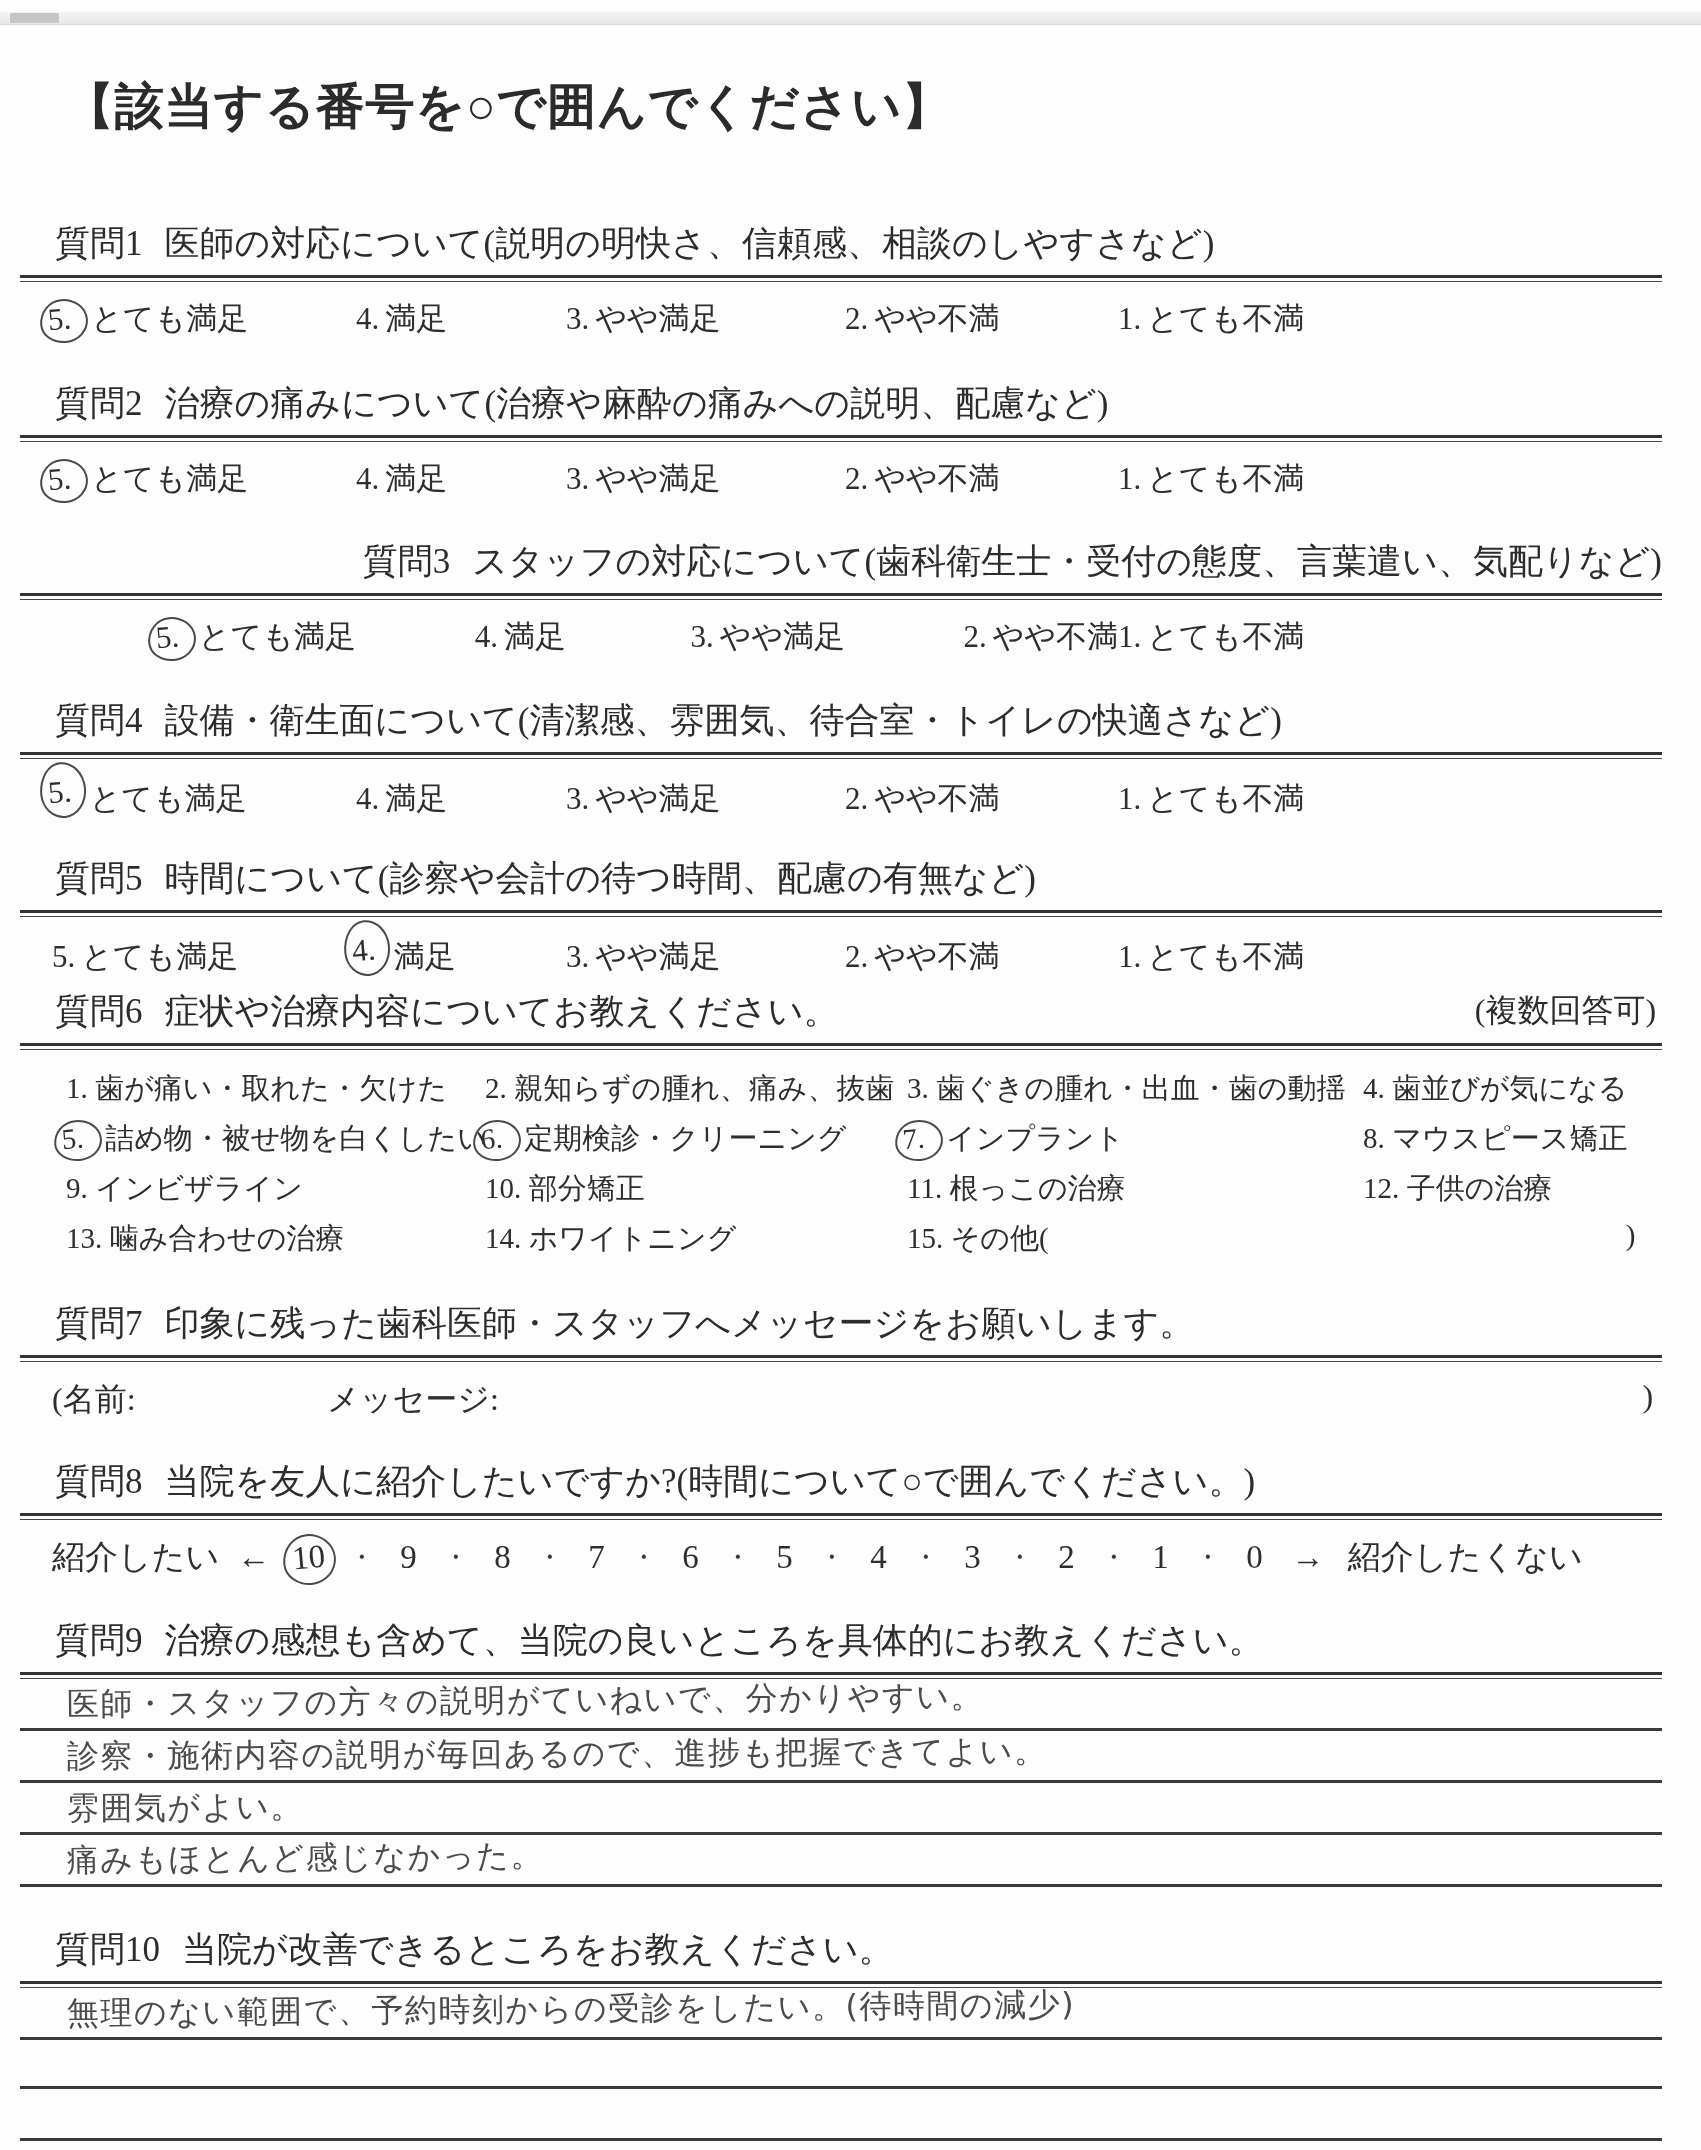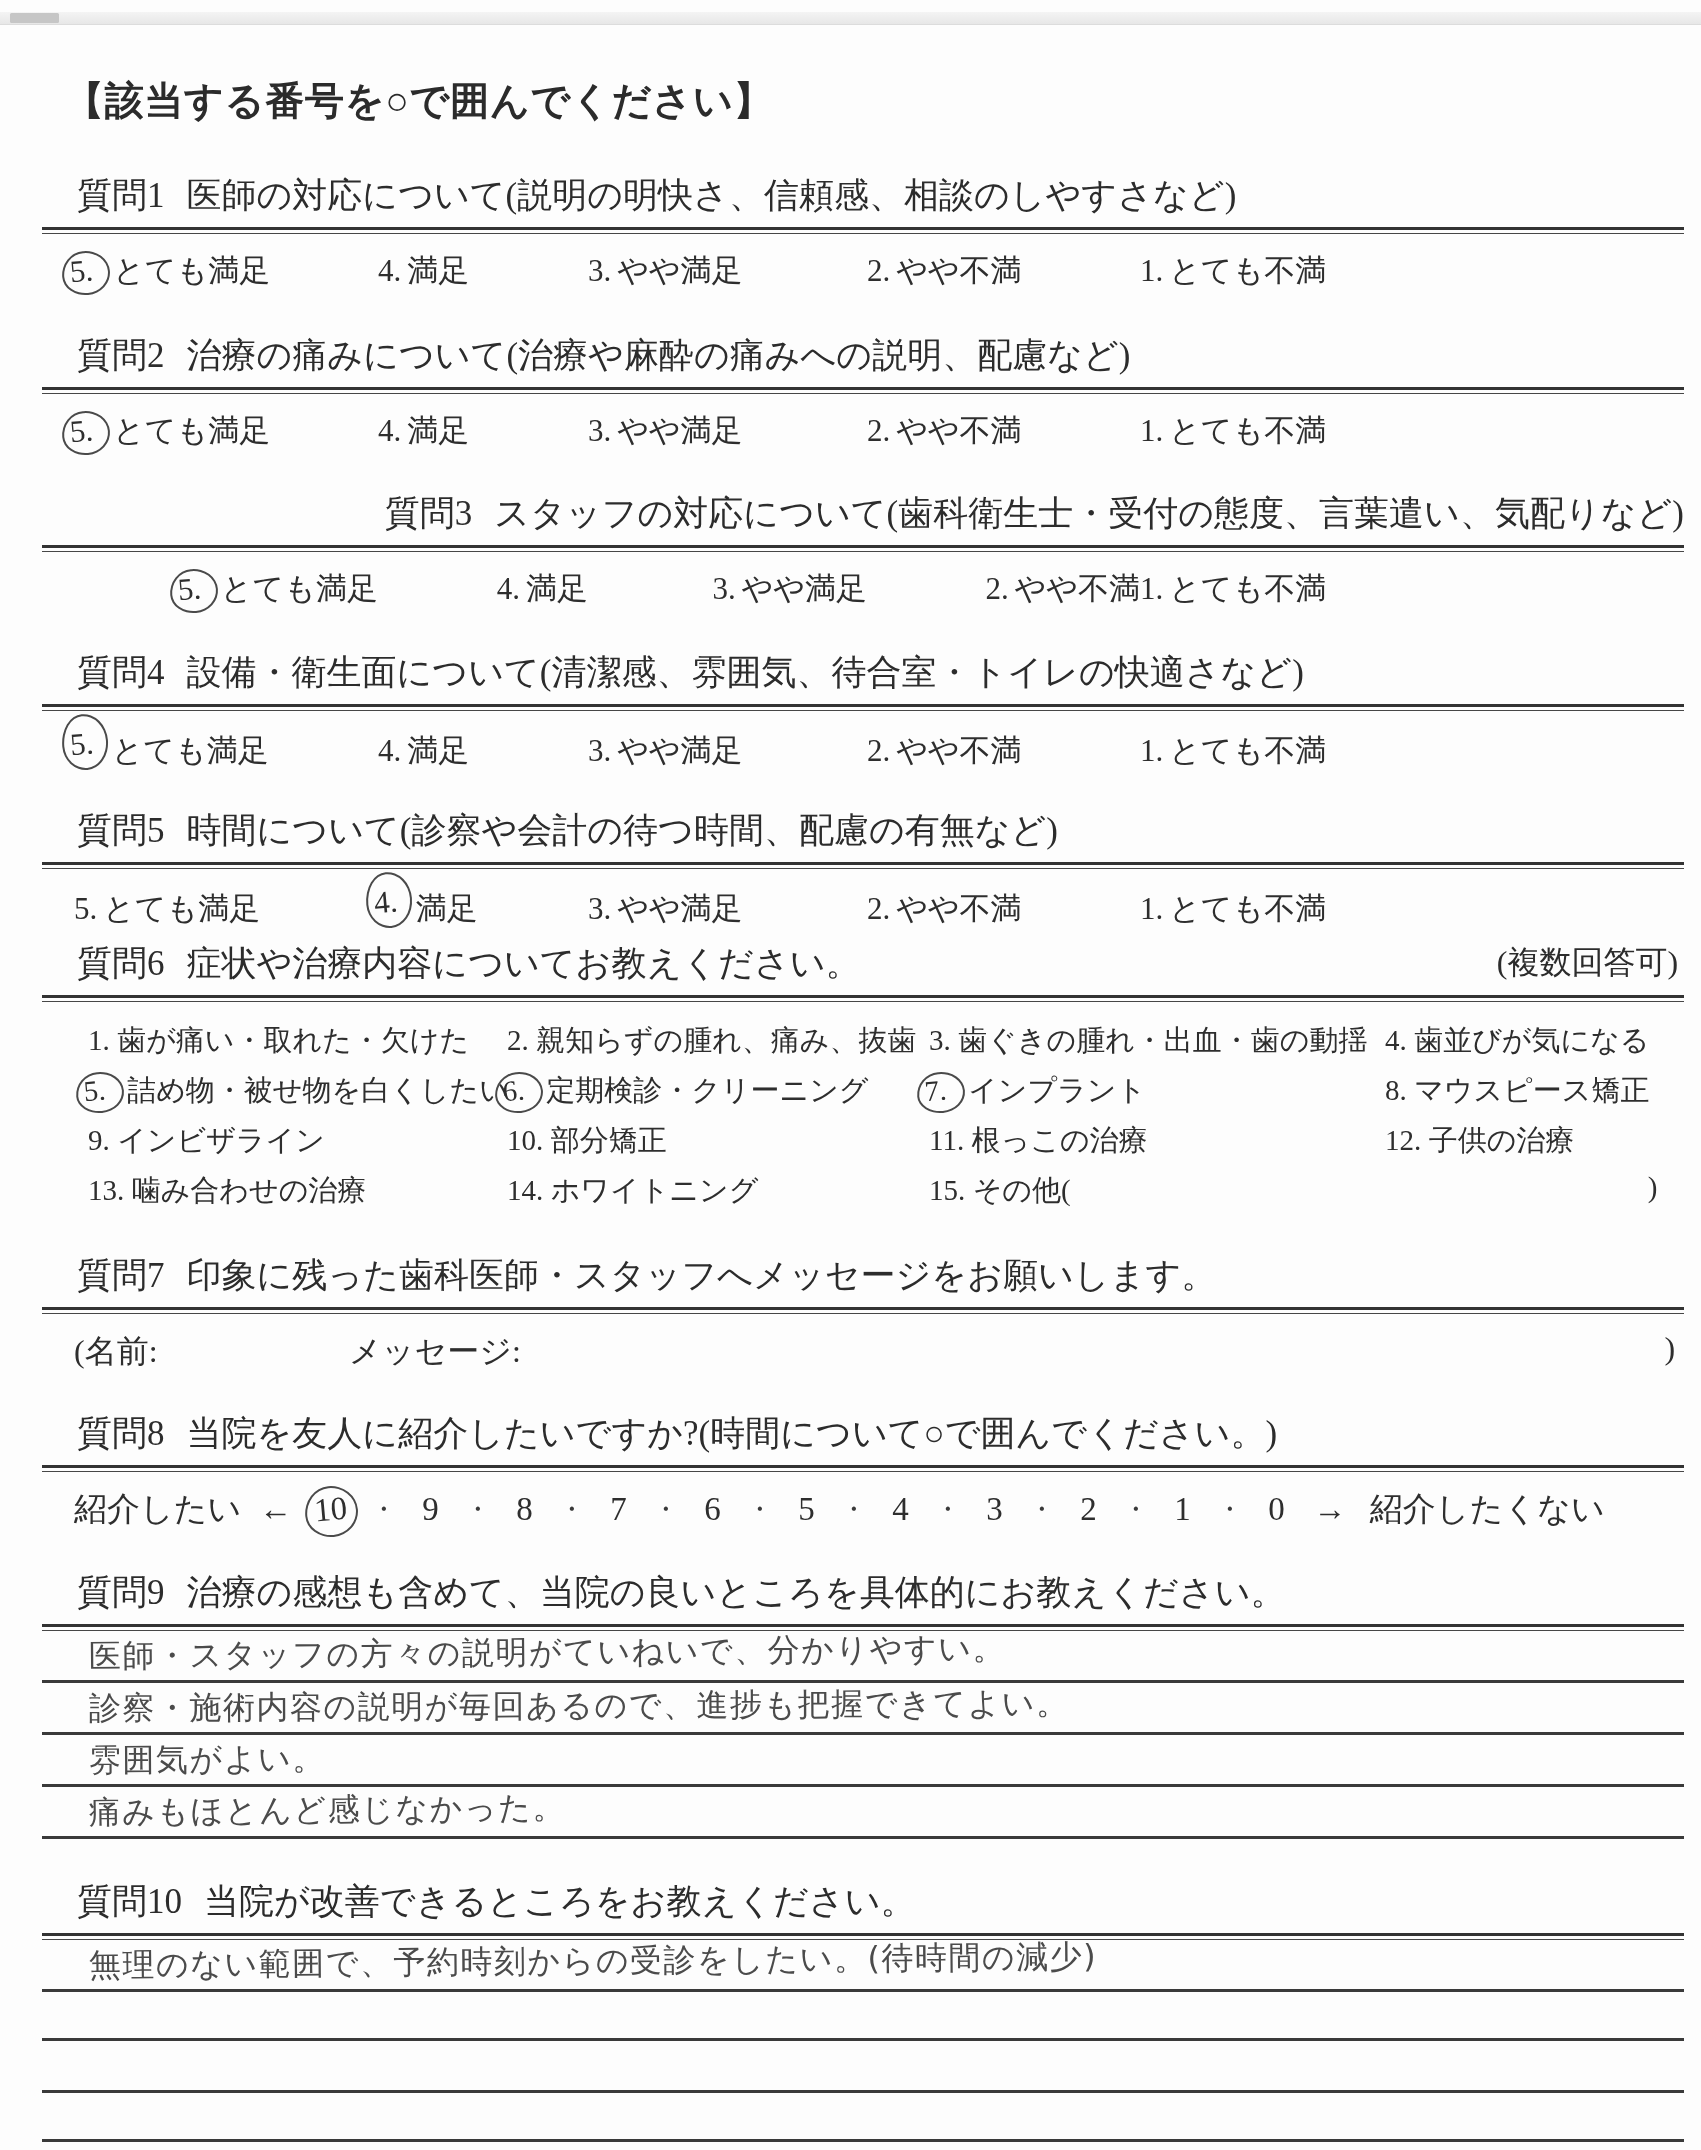--- a/index.html
+++ b/index.html
@@ -16,24 +16,24 @@
     position: absolute; top: 11.8px; left: 0; width: 1701px; height: 13.3px;
     background: linear-gradient(#f4f4f4, #e7e7e7);
     border-bottom: 0.7px solid #dcdcdc;
   }
   .scan-stub {
     position: absolute; top: 13.3px; left: 10.3px; width: 49px; height: 9.6px;
     background: #c6c6c6; border-radius: 1.5px;
   }
   .title {
     position: absolute; left: 65px; top: 74px;
-    font-size: 39px; font-weight: 600; letter-spacing: 0.7px; color: #2b2b2b;
+    font-size: 49px; font-weight: 600; letter-spacing: 0.7px; color: #2b2b2b;
     white-space: nowrap;
   }
-  .q { position: absolute; left: 42px; width: 1642px; }
+  .q { position: absolute; left: 20px; width: 1642px; margin-top: 48px; }
   .q1 { top: 174px; }  .q2 { top: 334px; }  .q3 { top: 492px; text-align: right; }
   .q4 { top: 651px; }  .q5 { top: 809px; } .q6 { top: 942px; }
   .q7 { top: 1254px; } .q8 { top: 1412px; } .q9 { top: 1571px; } .q10 { top: 1880px; }
 
   .qhead { font-size: 35px; line-height: 1.25; padding-left: 35px; white-space: nowrap; color: #2c2c2c; }
   .qid { margin-right: 22px; }
   .qrule {
     margin-top: 8.9px; height: 7.4px;
     border-top: 3px solid #333333; border-bottom: 1.5px solid #474747;
   }

